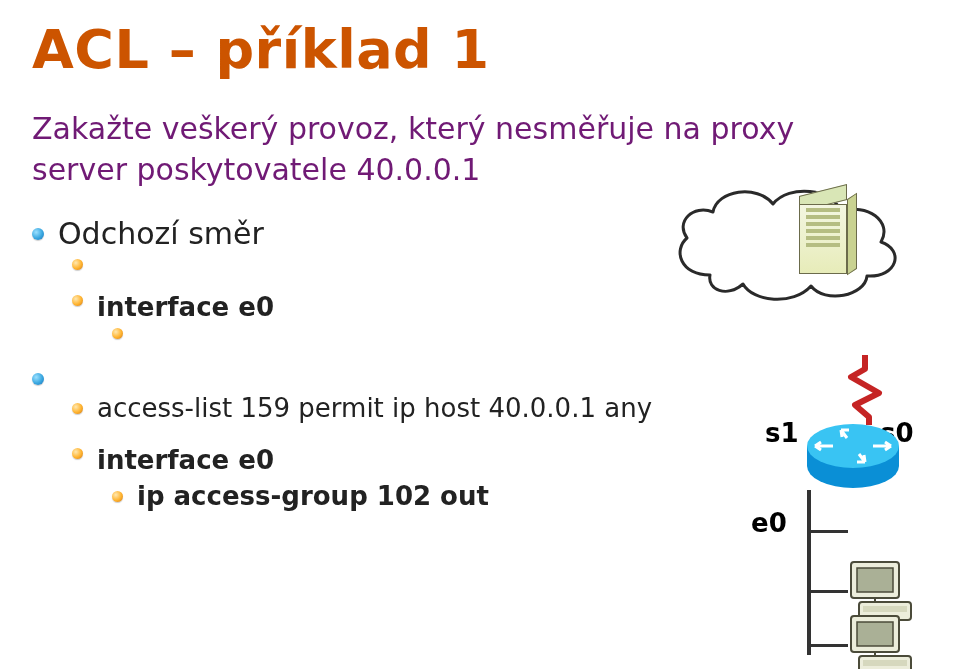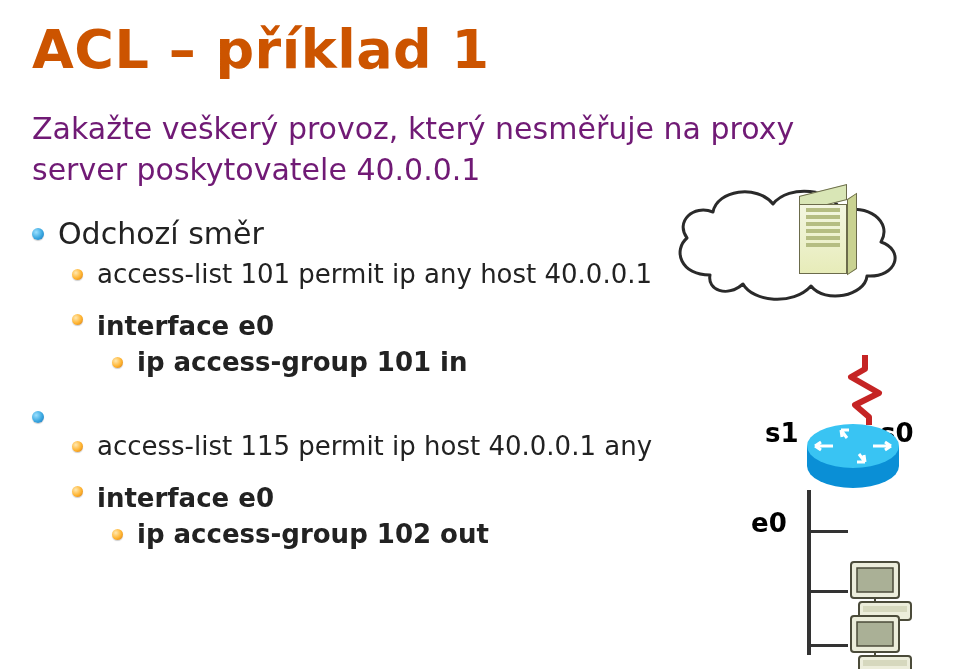--- a/index.html
+++ b/index.html
@@ -57,37 +57,35 @@
 <div class="title">ACL – příklad 1</div>
 
 <div class="intro">Zakažte veškerý provoz, který nesměřuje na proxy server poskytovatele 40.0.0.1</div>
 
 <div class="section-head">
   <span class="bullet-blue"></span>
   <span>Odchozí směr</span>
 </div>
 <div class="sub">
   <span class="bullet-orange"></span>
-  <span class="label">access-list 101 permit ip any host 40.0.0.1</span>
 </div>
 <div class="sub">
   <span class="bullet-orange"></span>
   <span class="label bold">interface e0</span>
 </div>
 <div class="subsub">
   <span class="bullet-orange"></span>
-  <span class="bold">ip access-group 101 in</span>
 </div>
 
 <div class="section-head" style="margin-top:34px">
   <span class="bullet-blue"></span>
 </div>
 <div class="sub">
   <span class="bullet-orange"></span>
-  <span class="label">access-list 115 permit ip host 40.0.0.1 any</span>
+  <span class="label">access-list 159 permit ip host 40.0.0.1 any</span>
 </div>
 <div class="sub">
   <span class="bullet-orange"></span>
   <span class="label bold">interface e0</span>
 </div>
 <div class="subsub">
   <span class="bullet-orange"></span>
   <span class="bold">ip access-group 102 out</span>
 </div>
 

